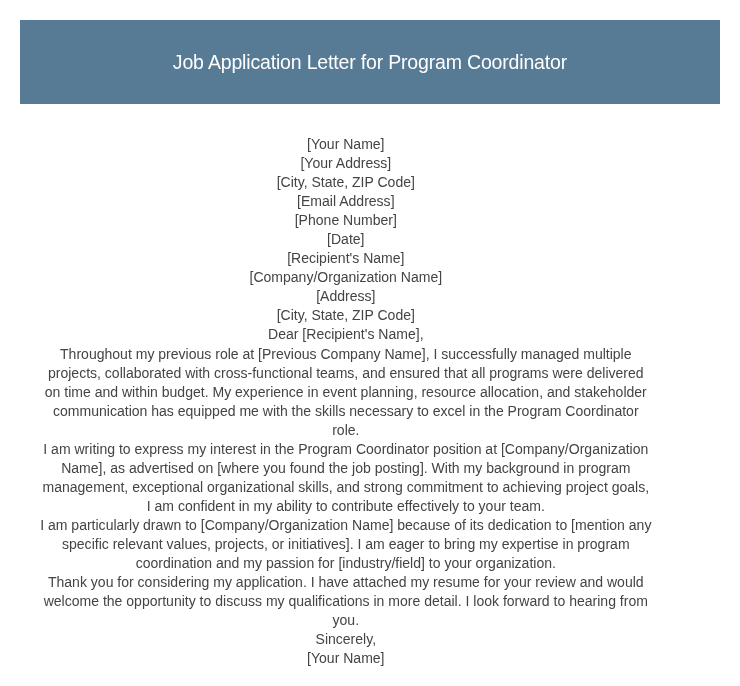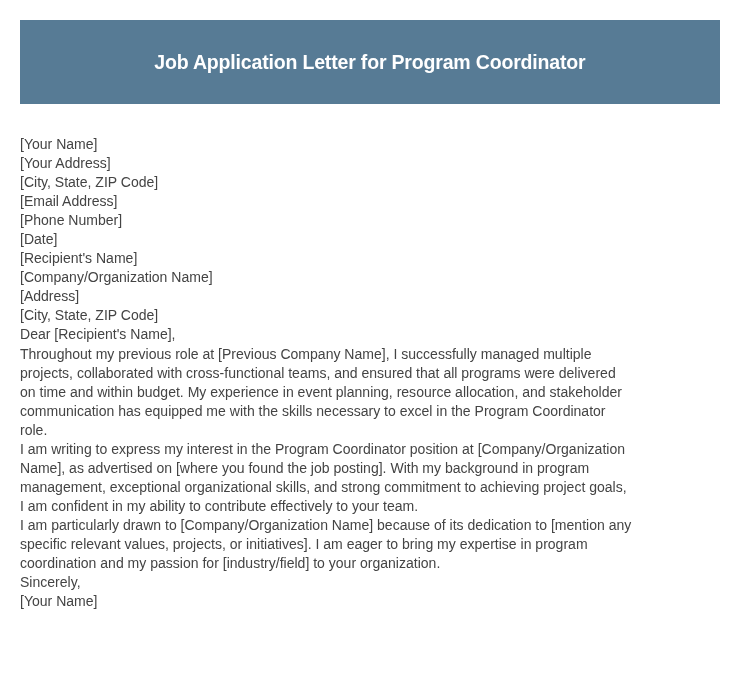--- a/index.html
+++ b/index.html
@@ -17,38 +17,38 @@
   .banner {
     position: absolute;
     left: 20px;
     top: 20px;
     width: 700px;
     height: 84px;
     background: #577b95;
     display: flex;
     align-items: center;
     justify-content: center;
-    font-weight: bold;
   }
   .banner-title {
     color: #ffffff;
     font-size: 21px;
     font-family: "Liberation Sans", sans-serif;
     letter-spacing: -0.2px;
     transform: scaleX(0.93);
     white-space: nowrap;
   }
   .letter {
     position: absolute;
     left: 20px;
     top: 134px;
     width: 720px;
     color: #444444;
     font-size: 15.5px;
     line-height: 19.05px;
+    text-align: center;
   }
   .line {
     display: block;
     white-space: nowrap;
     transform-origin: left center;
     transform: scaleX(0.905);
     height: 19.05px;
   }
 </style>
 </head>
@@ -89,16 +89,21 @@
     <span class="line">management, exceptional organizational skills, and strong commitment to achieving project goals,</span>
     <span class="line">I am confident in my ability to contribute effectively to your team.</span>
   </div>
 
   <div>
     <span class="line">I am particularly drawn to [Company/Organization Name] because of its dedication to [mention any</span>
     <span class="line">specific relevant values, projects, or initiatives]. I am eager to bring my expertise in program</span>
     <span class="line">coordination and my passion for [industry/field] to your organization.</span>
   </div>
 
+  <div>
+    <span class="line">Thank you for considering my application. I have attached my resume for your review and would</span>
+    <span class="line">welcome the opportunity to discuss my qualifications in more detail. I look forward to hearing from</span>
+    <span class="line">you.</span>
+  </div>
 
   <span class="line">Sincerely,</span>
   <span class="line">[Your Name]</span>
 </div>
 
 </body></html>

